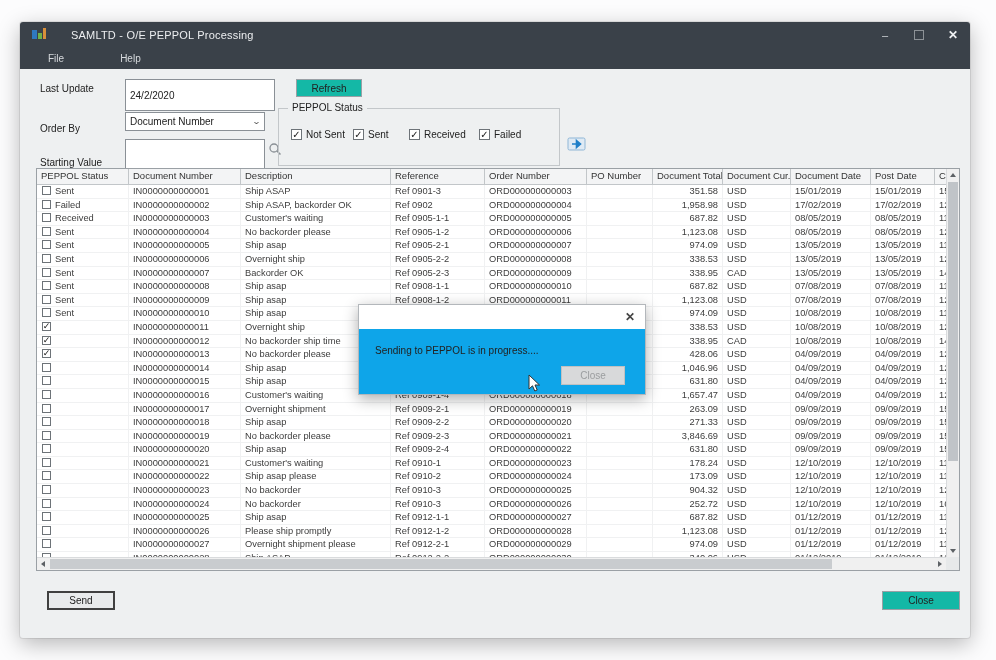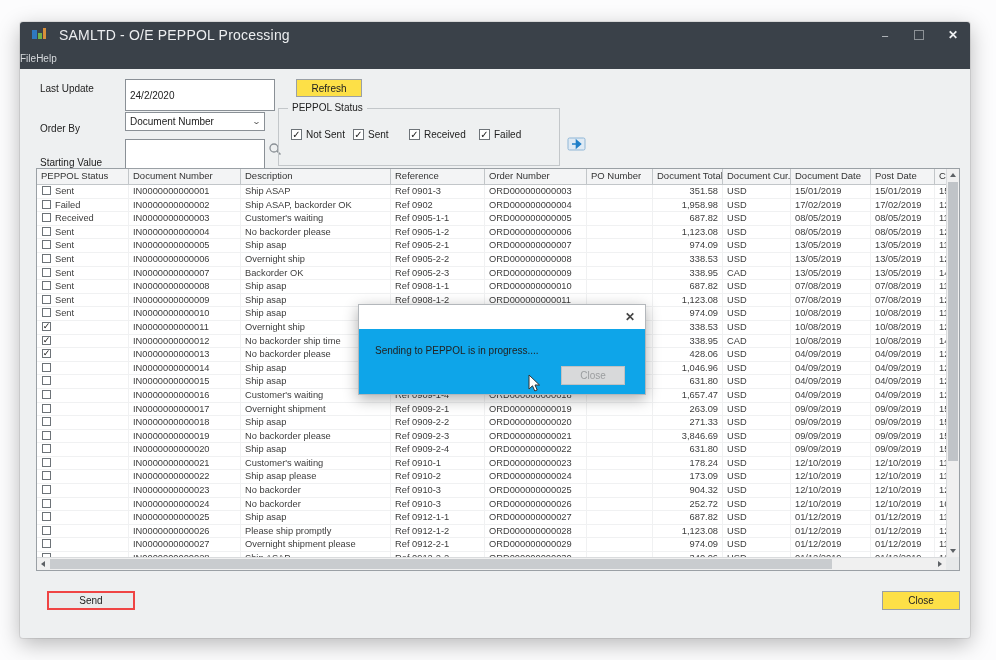--- a/index.html
+++ b/index.html
@@ -9,34 +9,34 @@
        box-shadow:0 6px 22px rgba(0,0,0,.28), 0 0 0 1px rgba(0,0,0,.08);overflow:hidden}
 
   
   .titlebar{position:absolute;left:0;top:0;right:0;height:47px;background:#3a4149;color:#e9ebed}
   .titlerow{position:absolute;left:0;top:0;right:0;height:26px;display:flex;align-items:center}
   .appicon{width:14px;height:14px;margin-left:12px;position:relative}
   .appicon i{position:absolute;display:block}
   .appicon .a{left:0;top:2px;width:5px;height:9px;background:#2f78c0}
   .appicon .b{left:6px;top:5px;width:4px;height:6px;background:#6fb14a}
   .appicon .c{left:11px;top:0;width:3px;height:11px;background:#d9903a}
-  .title{margin-left:13px;font-size:14px;letter-spacing:.2px;color:#eceef0}
+  .title{margin-left:25px;font-size:11px;letter-spacing:.2px;color:#eceef0}
   .wbtns{margin-left:auto;display:flex;align-items:center;height:26px}
   .wbtn{width:34px;height:26px;display:flex;align-items:center;justify-content:center;color:#cfd3d7;font-size:11px;cursor:default}
   .wbtn .sq{width:8px;height:8px;border:1px solid #8d9297}
   .wbtn.close{color:#f0f2f4;font-size:12px;font-weight:bold}
   .menurow{position:absolute;left:0;top:26px;height:21px;display:flex;align-items:center;font-size:10px;color:#d7dadd}
-  .menuitem{padding:0 0}
+  .menuitem{padding:0 28px}
 
   
   .lbl{position:absolute;font-size:10px;color:#222}
   .tbox{position:absolute;background:#fff;border:1px solid #8a9096;font-size:10px;color:#222;padding:15px 4px;
         box-sizing:border-box;height:18px;line-height:16px;font-family:"Liberation Sans",sans-serif}
   input.tbox{outline:none}
-  .btn{position:absolute;background:#fde047;border:1px solid #9aa0a5;font-size:10px;color:#222;
+  .btn{position:absolute;background:#14b8a6;border:1px solid #9aa0a5;font-size:10px;color:#222;
        display:flex;align-items:center;justify-content:center;box-sizing:border-box}
   .combo{position:absolute;background:#fff;border:1px solid #8a9096;font-size:10px;color:#222;box-sizing:border-box;
          display:flex;align-items:center;padding:0 4px;height:19px}
   .combo .chev{margin-left:auto;font-size:8px;color:#555;transform:scaleX(1.4)}
   .finder{position:absolute;width:16px;height:16px}
   .groupbox{position:absolute;border:1px solid #c3c7ca;background:transparent}
   .grouplabel{position:absolute;top:-7px;left:9px;background:#eef0f1;padding:0 4px;font-size:10px;color:#222}
   .checks{position:absolute;left:0;top:20px;right:0;display:flex;font-size:10px;color:#222}
   .chk{display:flex;align-items:center;gap:4px;position:absolute;top:0}
   .box{width:11px;height:11px;background:#fff;border:1px solid #6d7378;display:inline-flex;align-items:center;justify-content:center;
@@ -76,21 +76,21 @@
   
   .dialog{position:absolute;left:338px;top:282px;width:286px;height:89px;background:#fff;border:1px solid #b3b7bb;
           box-shadow:0 4px 14px rgba(0,0,0,.32);z-index:30}
   .dlg-x{position:absolute;top:6px;right:10px;font-size:12px;color:#444;font-weight:bold;line-height:1}
   .dlg-body{position:absolute;left:0;top:24px;right:0;bottom:0;background:#0ea5e9}
   .dlg-msg{position:absolute;left:16px;top:16px;font-size:10px;color:#222}
   .dlg-close{position:absolute;right:20px;bottom:9px;width:62px;height:17px;background:#d8d9da;border:1px solid #c0c1c2;
              color:#9b9d9f;font-size:10px;display:flex;align-items:center;justify-content:center}
 
   
-  .send{left:27px;top:569px;width:88px;height:19px;border:2px solid #ef4444;background:#e9ebec}
+  .send{left:27px;top:569px;width:68px;height:19px;border:2px solid #404040;background:#e9ebec}
   .footclose{top:569px;left:862px;width:78px;height:19px}
 
   .cursor{position:absolute;left:508px;top:352px;z-index:40}
 </style>
 </head>
 <body>
 
 <div class="win">
 
   <div class="titlebar">

